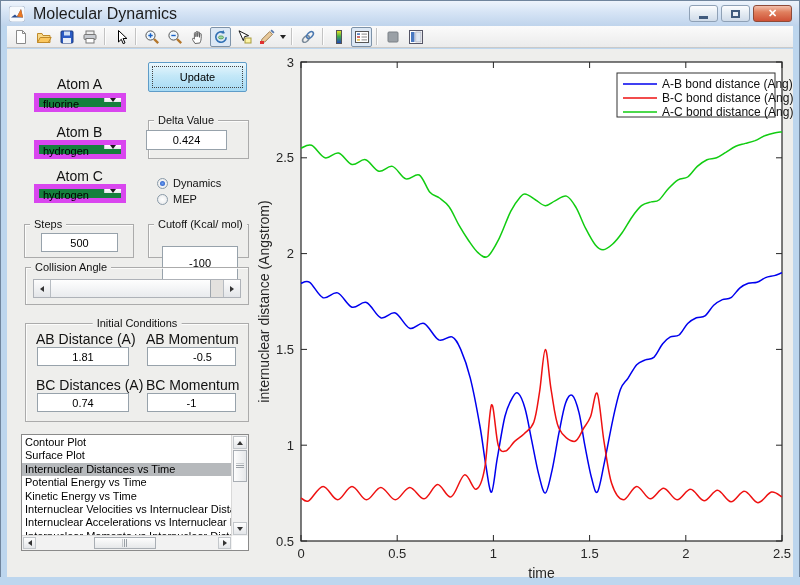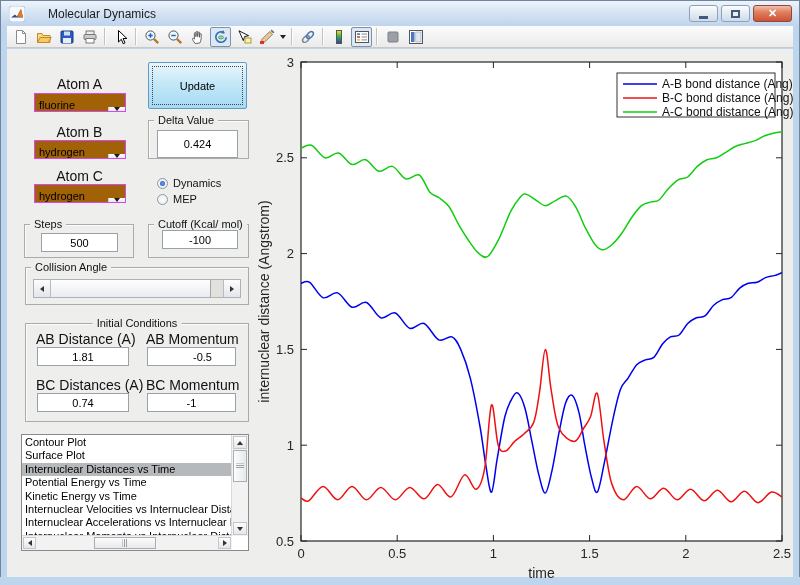--- a/index.html
+++ b/index.html
@@ -3,21 +3,21 @@
 <meta charset="utf-8">
 <style>
   html,body{margin:0;padding:0;background:#d8d8d8;}
   #window{position:relative;width:800px;height:585px;background:#bdd6ee;
     font-family:"Liberation Sans",sans-serif;overflow:hidden;
     box-shadow:inset 0 0 0 1px #70859d;}
   
   #titlebar{position:absolute;left:1px;top:1px;width:798px;height:25px;
     background:linear-gradient(#eef4fc,#d6e4f5 45%,#bfd4ec);
     display:flex;align-items:center;padding-left:8px;box-sizing:border-box;}
-  #title-text{font-size:12px;color:#1c1c1c;margin-left:23px;}
+  #title-text{font-size:16px;color:#1c1c1c;margin-left:8px;}
   #winbtns{position:absolute;right:7px;top:4px;display:flex;gap:3px;}
   .winbtn{width:29px;height:17px;border:1px solid #8fa1b6;border-radius:3px;
     background:linear-gradient(#fdfdfe,#e6edf4 45%,#cfdbe9);
     display:flex;align-items:center;justify-content:center;box-sizing:border-box;}
   .winbtn.close{width:39px;background:linear-gradient(#f3c0ad,#e0805f 40%,#cf5136);
     border-color:#8e4a38;color:#fff;font-size:11px;font-weight:bold;line-height:1;}
   .glyph-min{width:9px;height:3px;background:#3f5a7d;margin-top:7px;}
   .glyph-max{width:9px;height:8px;border:2px solid #3f5a7d;box-sizing:border-box;background:#e8eef6;}
   
   #toolbar{position:absolute;left:7px;top:26px;width:786px;height:22px;
@@ -34,28 +34,28 @@
   #content{position:absolute;left:7px;top:49px;width:786px;height:528px;background:#eeeeec;}
   #bottomframe{position:absolute;left:0;top:577px;width:800px;height:8px;background:#bdd6ee;}
   .groupbox{position:absolute;border:1px solid #ababab;box-shadow:1px 1px 0 rgba(255,255,255,.8) inset;}
   .gtitle{position:absolute;top:-7px;font-size:11px;color:#111;background:#eeeeec;
     padding:0 4px;white-space:nowrap;}
   .gtitle.center{left:50%;transform:translateX(-50%);}
   .gtitle.left{left:5px;}
   .lbl{position:absolute;font-size:14px;color:#111;text-align:center;white-space:nowrap;}
   .field{position:absolute;background:#fff;border:1px solid #97a2ab;font-size:11px;
     text-align:center;color:#000;box-sizing:border-box;font-family:"Liberation Sans",sans-serif;padding:0;}
-  .dropdown{position:absolute;background:#a16207;border:1px solid #d946ef;display:flex;
-    align-items:flex-end;box-sizing:border-box;}
+  .dropdown{position:absolute;background:#15803d;border:5px solid #d946ef;display:flex;
+    align-items:flex-start;box-sizing:border-box;}
   .dd-text{flex:1;font-size:11px;padding-left:4px;display:flex;align-items:center;color:#000;}
   .dd-btn{width:16px;border-left:1px solid #ccd0d4;display:flex;align-items:center;
     justify-content:center;background:linear-gradient(#fefefe,#e7e9ec);}
   .dd-caret{width:0;height:0;border-left:3.5px solid transparent;border-right:3.5px solid transparent;
     border-top:4px solid #1a1a1a;}
-  #update-btn{position:absolute;left:148px;top:62px;width:99px;height:47px;
+  #update-btn{position:absolute;left:148px;top:62px;width:99px;height:30px;
     background:linear-gradient(#eaf7fd,#c4e8f8 45%,#a6daf4);
     border:1px solid #5e9cc8;border-radius:2px;font-size:11px;color:#000;
     font-family:"Liberation Sans",sans-serif;}
   #update-btn::after{content:"";position:absolute;left:3px;top:3px;right:3px;bottom:3px;
     border:1px dotted #444;}
   .radio-row{position:absolute;display:flex;align-items:center;gap:5px;}
   .radio-circle{width:11px;height:11px;border-radius:50%;border:1px solid #8a9aa8;
     background:radial-gradient(#ffffff,#e4e6e8);box-sizing:border-box;}
   .radio-circle.checked::after{content:"";display:block;width:5px;height:5px;border-radius:50%;
     background:radial-gradient(#6d9ff0,#1d4fc0);margin:2px;}
@@ -263,40 +263,40 @@
     <span class="dd-btn">
         <span class="dd-caret"></span>
       </span>
   </div>
 
   <button id="update-btn">Update</button>
 
   <div class="groupbox" style="left:148px;top:120px;width:99px;height:37px;">
     <span class="gtitle left">Delta Value</span>
   </div>
-  <input class="field" style="left: 157px; top: 130px; width: 81px; height: 28px;" readonly="" value="0.424">
+  <input class="field" style="left: 146px; top: 130px; width: 81px; height: 20px;" readonly="" value="0.424">
 
   <div class="radio-row" style="left:157px;top:177px;">
     <span class="radio-circle checked"></span>
     <span class="radio-label">Dynamics</span>
   </div>
   <div class="radio-row" style="left:157px;top:193px;">
     <span class="radio-circle"></span>
     <span class="radio-label">MEP</span>
   </div>
 
   <div class="groupbox" style="left:24px;top:224px;width:108px;height:32px;">
     <span class="gtitle left">Steps</span>
   </div>
   <input class="field" style="left: 41px; top: 233px; width: 77px; height: 19px;" readonly="" value="500">
 
   <div class="groupbox" style="left:148px;top:224px;width:99px;height:32px;">
     <span class="gtitle left">Cutoff (Kcal/ mol)</span>
   </div>
-  <input class="field" style="left: 162px; top: 230px; width: 76px; height: 19px;" readonly="" value="-100">
+  <input class="field" style="left: 162px; top: 246px; width: 76px; height: 34px;" readonly="" value="-100">
 
   <div class="groupbox" style="left:25px;top:267px;width:222px;height:36px;">
     <span class="gtitle left">Collision Angle</span>
   </div>
   <div id="collision-slider">
     <span class="sl-btn left">
         <span class="arr-l"></span>
       </span>
     <span class="sl-thumb"></span>
     <span class="sl-gap"></span>

